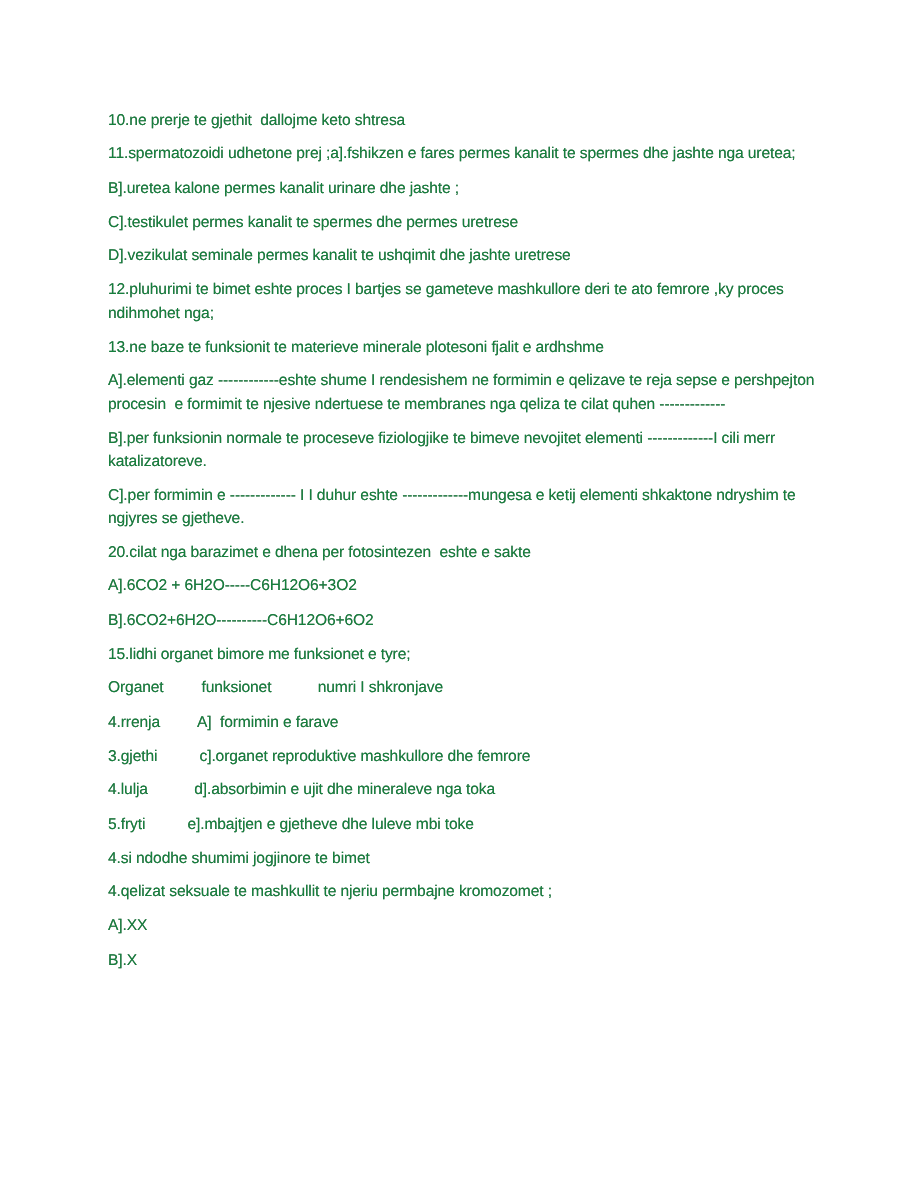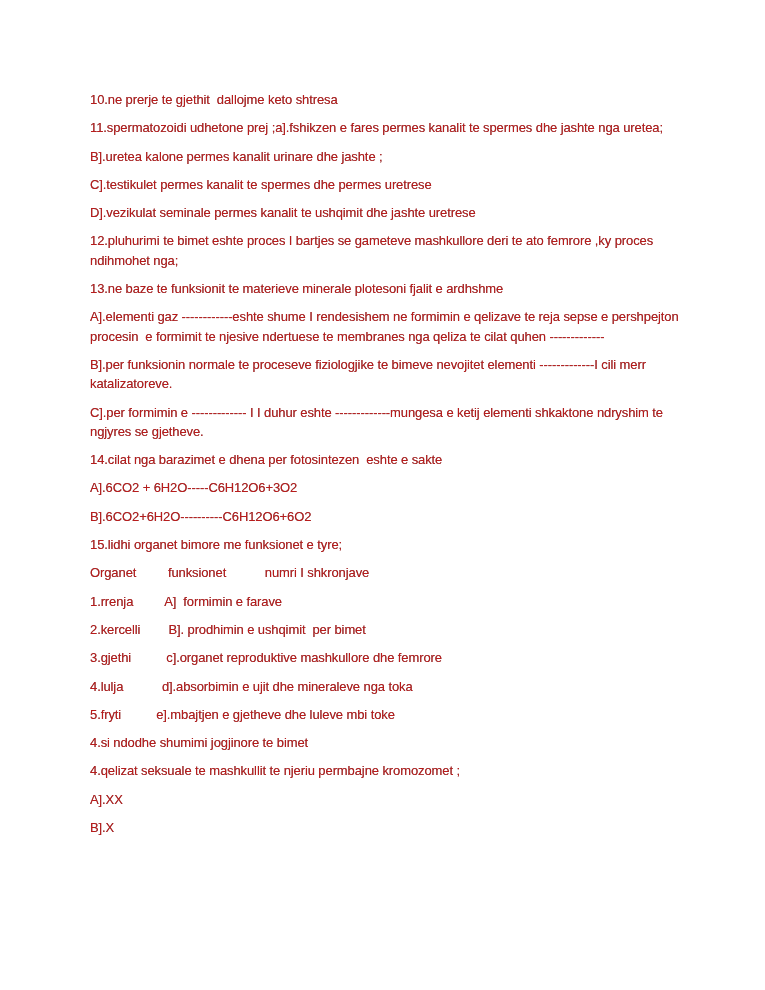--- a/index.html
+++ b/index.html
@@ -28,21 +28,21 @@
     margin: 0 0 9px 0;
   }
   .line {
     white-space: pre;
     line-height: 19.3px;
   }
 </style>
 </head>
 <body style="background: rgb(255, 255, 255);">
 
-<div id="doc" style="color: #b91c1c;">
+<div id="doc" style="color: #15803d;">
     <div class="para">
       <div class="line">10.ne prerje te gjethit  dallojme keto shtresa</div>
     </div>
     <div class="para">
       <div class="line">11.spermatozoidi udhetone prej ;a].fshikzen e fares permes kanalit te spermes dhe jashte nga uretea;</div>
     </div>
     <div class="para">
       <div class="line">B].uretea kalone permes kanalit urinare dhe jashte ;</div>
     </div>
     <div class="para">
@@ -64,39 +64,36 @@
     </div>
     <div class="para">
       <div class="line">B].per funksionin normale te proceseve fiziologjike te bimeve nevojitet elementi -------------I cili merr</div>
       <div class="line">katalizatoreve.</div>
     </div>
     <div class="para">
       <div class="line">C].per formimin e ------------- I I duhur eshte -------------mungesa e ketij elementi shkaktone ndryshim te</div>
       <div class="line">ngjyres se gjetheve.</div>
     </div>
     <div class="para">
-      <div class="line">14.cilat nga barazimet e dhena per fotosintezen  eshte e sakte</div>
+      <div class="line">20.cilat nga barazimet e dhena per fotosintezen  eshte e sakte</div>
     </div>
     <div class="para">
       <div class="line">A].6CO2 + 6H2O-----C6H12O6+3O2</div>
     </div>
     <div class="para">
       <div class="line">B].6CO2+6H2O----------C6H12O6+6O2</div>
     </div>
     <div class="para">
       <div class="line">15.lidhi organet bimore me funksionet e tyre;</div>
     </div>
     <div class="para">
       <div class="line">Organet         funksionet           numri I shkronjave</div>
     </div>
     <div class="para">
-      <div class="line">1.rrenja         A]  formimin e farave</div>
-    </div>
-    <div class="para">
-      <div class="line">2.kercelli        B]. prodhimin e ushqimit  per bimet</div>
+      <div class="line">4.rrenja         A]  formimin e farave</div>
     </div>
     <div class="para">
       <div class="line">3.gjethi          c].organet reproduktive mashkullore dhe femrore</div>
     </div>
     <div class="para">
       <div class="line">4.lulja           d].absorbimin e ujit dhe mineraleve nga toka</div>
     </div>
     <div class="para">
       <div class="line">5.fryti          e].mbajtjen e gjetheve dhe luleve mbi toke</div>
     </div>

